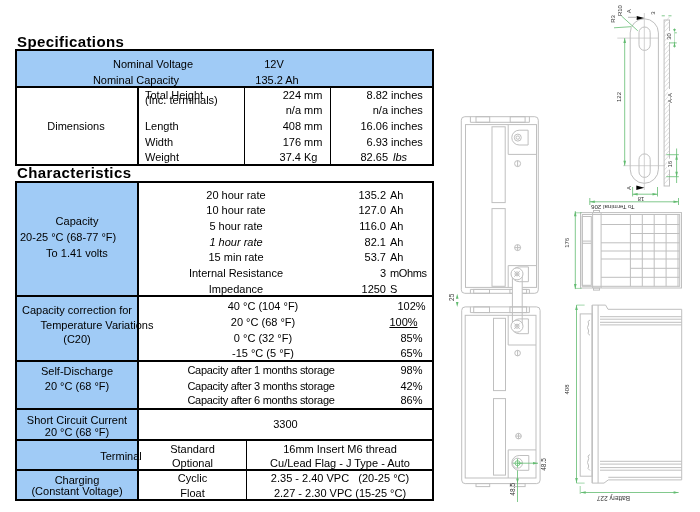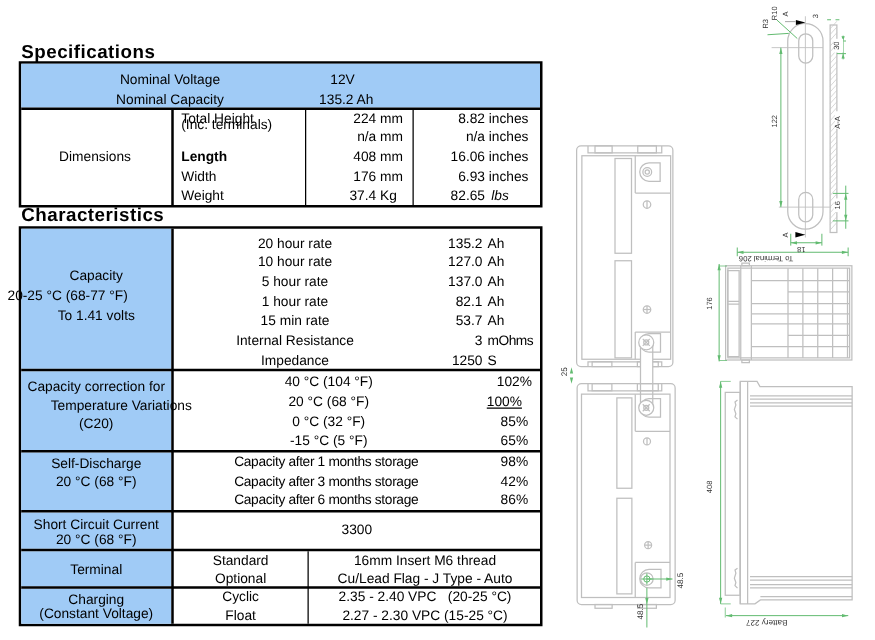--- a/index.html
+++ b/index.html
@@ -23,41 +23,41 @@
 <div class="bl" style="left:17px;top:51px;width:415px;height:35px;"></div>
 
 <div class="ln" style="left:17px;top:86px;width:415px;height:2px;"></div>
 
 <div class="ln" style="left:137px;top:88px;width:2px;height:76px;"></div>
 
 <div class="ln" style="left:244px;top:88px;width:1px;height:76px;"></div>
 
 <div class="ln" style="left:330px;top:88px;width:1px;height:76px;"></div>
 
-<div class="t c" style="left:17px;top:56px;width:238px;text-align:center;">Nominal Voltage</div>
+<div class="t c" style="left:34px;top:56px;width:238px;text-align:center;">Nominal Voltage</div>
 <div class="t c" style="left:214px;top:56px;width:120px;">12V</div>
 
 <div class="t c" style="left:17px;top:72px;width:238px;">Nominal Capacity</div>
 <div class="t c" style="left:217px;top:72px;width:120px;">135.2 Ah</div>
 
 <div class="t c" style="left:17px;top:118px;width:118px;">Dimensions</div>
 
 <div class="t" style="left:145px;top:87px;">Total Height</div>
 <div class="t r" style="left:244px;top:87px;width:57px;">224</div>
 <div class="t" style="left:304px;top:87px;">mm</div>
 <div class="t r" style="left:331px;top:87px;width:57px;">8.82</div>
 <div class="t" style="left:391px;top:87px;">inches</div>
 
 <div class="t" style="left:145px;top:92px;text-align:right;">(Inc. terminals)</div>
 <div class="t r" style="left:244px;top:102px;width:57px;">n/a</div>
 <div class="t" style="left:304px;top:102px;">mm</div>
 <div class="t r" style="left:331px;top:102px;width:57px;">n/a</div>
 <div class="t" style="left:391px;top:102px;">inches</div>
 
-<div class="t" style="left:145px;top:118px;font-weight:bold;">Length</div>
+<div class="t" style="left:145px;top:118px;">Length</div>
 <div class="t r" style="left:244px;top:118px;width:57px;">408</div>
 <div class="t" style="left:304px;top:118px;">mm</div>
 <div class="t r" style="left:331px;top:118px;width:57px;">16.06</div>
 <div class="t" style="left:391px;top:118px;">inches</div>
 
 <div class="t" style="left:145px;top:134px;">Width</div>
 <div class="t r" style="left:244px;top:134px;width:57px;">176</div>
 <div class="t" style="left:304px;top:134px;">mm</div>
 <div class="t r" style="left:331px;top:134px;width:57px;">6.93</div>
 <div class="t" style="left:391px;top:134px;">inches</div>
@@ -87,33 +87,33 @@
 
 <div class="ln" style="left:17px;top:408px;width:415px;height:2px;"></div>
 
 <div class="ln" style="left:17px;top:439px;width:415px;height:2px;"></div>
 
 <div class="ln" style="left:17px;top:469px;width:415px;height:2px;"></div>
 
 <div class="ln" style="left:246px;top:441px;width:1px;height:58px;"></div>
 
 <div class="t c" style="left:17px;top:213px;width:120px;">Capacity</div>
-<div class="t c" style="left:6px;top:229px;width:96px;">20-25 °C (68-77 °F)</div>
+<div class="t c" style="left:20px;top:229px;width:96px;">20-25 °C (68-77 °F)</div>
 <div class="t c" style="left:17px;top:245px;width:120px;">To 1.41 volts</div>
 
 <div class="t c" style="left:139px;top:187px;width:194px;">20 hour rate</div>
 <div class="t r" style="left:300px;top:187px;width:86px;">135.2</div>
 <div class="t" style="left:390px;top:187px;">Ah</div>
 <div class="t c" style="left:139px;top:202px;width:194px;">10 hour rate</div>
 <div class="t r" style="left:300px;top:202px;width:86px;">127.0</div>
 <div class="t" style="left:390px;top:202px;">Ah</div>
 <div class="t c" style="left:139px;top:218px;width:194px;">5 hour rate</div>
-<div class="t r" style="left:300px;top:218px;width:86px;">137.0</div>
+<div class="t r" style="left:300px;top:218px;width:86px;">116.0</div>
 <div class="t" style="left:390px;top:218px;">Ah</div>
-<div class="t c" style="left:139px;top:234px;width:194px;">1 hour rate</div>
+<div class="t c" style="left:139px;top:234px;width:194px;font-style:italic;">1 hour rate</div>
 <div class="t r" style="left:300px;top:234px;width:86px;">82.1</div>
 <div class="t" style="left:390px;top:234px;">Ah</div>
 <div class="t c" style="left:139px;top:249px;width:194px;">15 min rate</div>
 <div class="t r" style="left:300px;top:249px;width:86px;">53.7</div>
 <div class="t" style="left:390px;top:249px;">Ah</div>
 <div class="t c" style="left:139px;top:265px;width:194px;">Internal Resistance</div>
 <div class="t r" style="left:300px;top:265px;width:86px;">3</div>
 <div class="t" style="left:390px;top:265px;letter-spacing:-0.4px;">mOhms</div>
 <div class="t c" style="left:139px;top:281px;width:194px;">Impedance</div>
 <div class="t r" style="left:300px;top:281px;width:86px;">1250</div>
@@ -140,21 +140,21 @@
 <div class="t c" style="left:139px;top:378px;width:244px;letter-spacing:-0.28px;">Capacity after 3 months storage</div>
 <div class="t c" style="left:390px;top:378px;width:43px;">42%</div>
 <div class="t c" style="left:139px;top:392px;width:244px;letter-spacing:-0.28px;">Capacity after 6 months storage</div>
 <div class="t c" style="left:390px;top:392px;width:43px;">86%</div>
 
 <div class="t c" style="left:17px;top:412px;width:120px;">Short Circuit Current</div>
 <div class="t c" style="left:17px;top:424px;width:120px;">20 °C (68 °F)</div>
 
 <div class="t c" style="left:139px;top:416px;width:293px;">3300</div>
 
-<div class="t c" style="left:17px;top:448px;width:120px;">Terminal</div>
+<div class="t c" style="left:17px;top:448px;width:120px;padding-left:44px;">Terminal</div>
 
 <div class="t c" style="left:139px;top:441px;width:107px;">Standard</div>
 <div class="t c" style="left:247px;top:441px;width:186px;">16mm Insert M6 thread</div>
 <div class="t c" style="left:139px;top:455px;width:107px;">Optional</div>
 <div class="t c" style="left:247px;top:455px;width:186px;">Cu/Lead Flag - J Type - Auto</div>
 
 <div class="t c" style="left:17px;top:472px;width:120px;">Charging</div>
 <div class="t c" style="left:17px;top:483px;width:120px;">(Constant Voltage)</div>
 
 <div class="t c" style="left:139px;top:470px;width:107px;">Cyclic</div>

